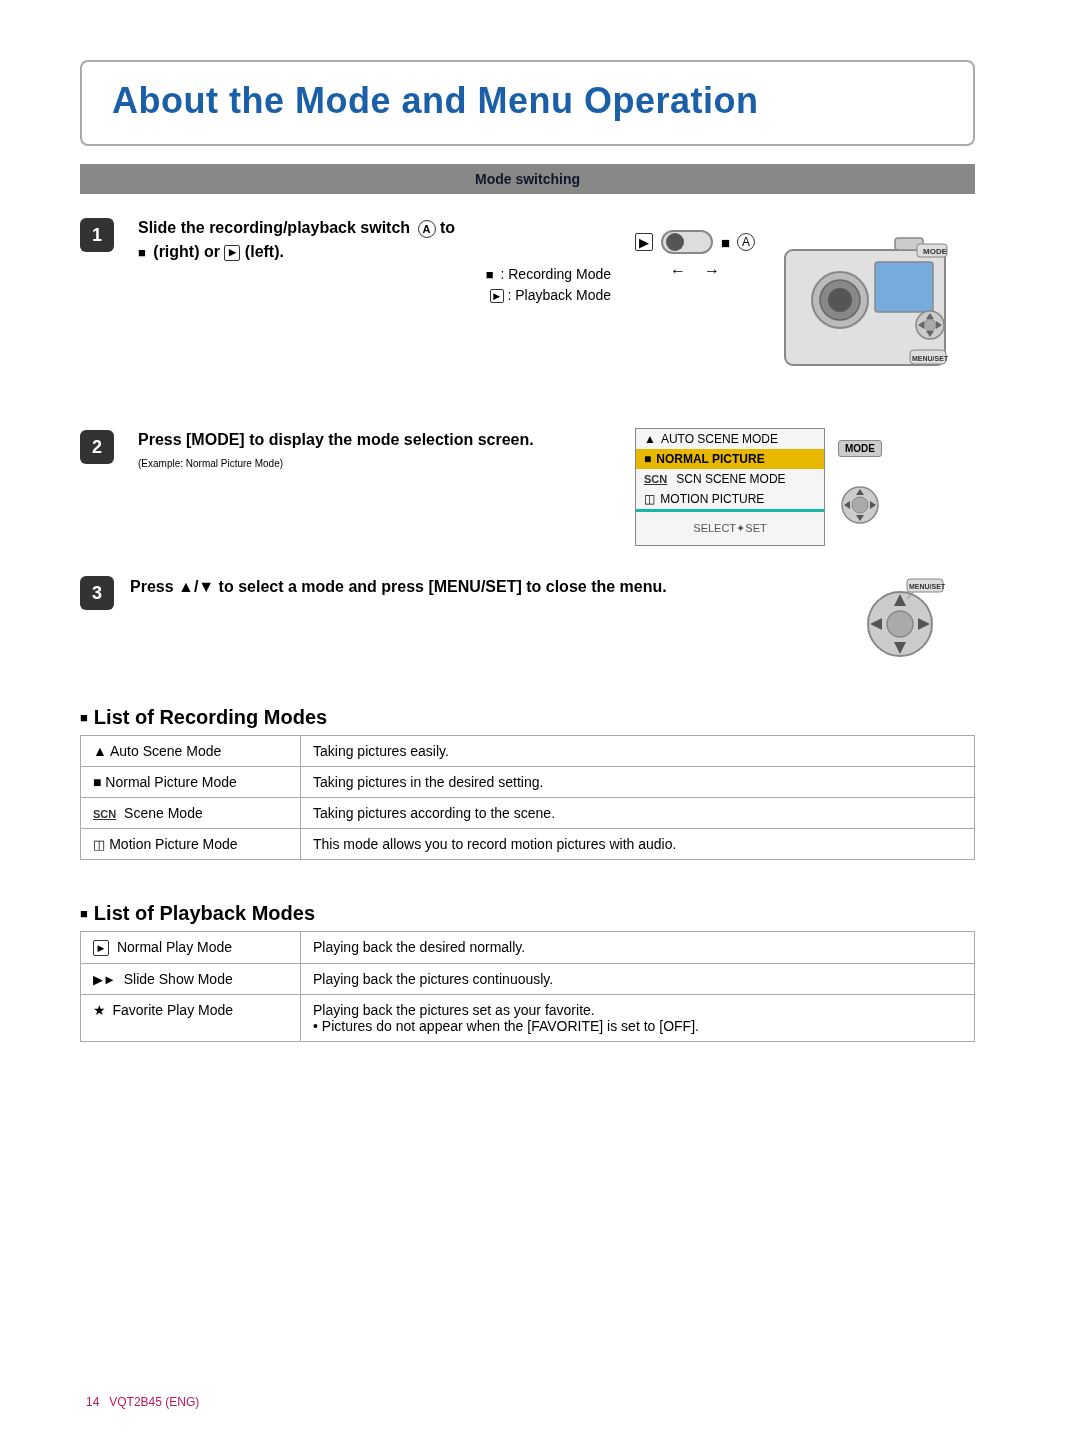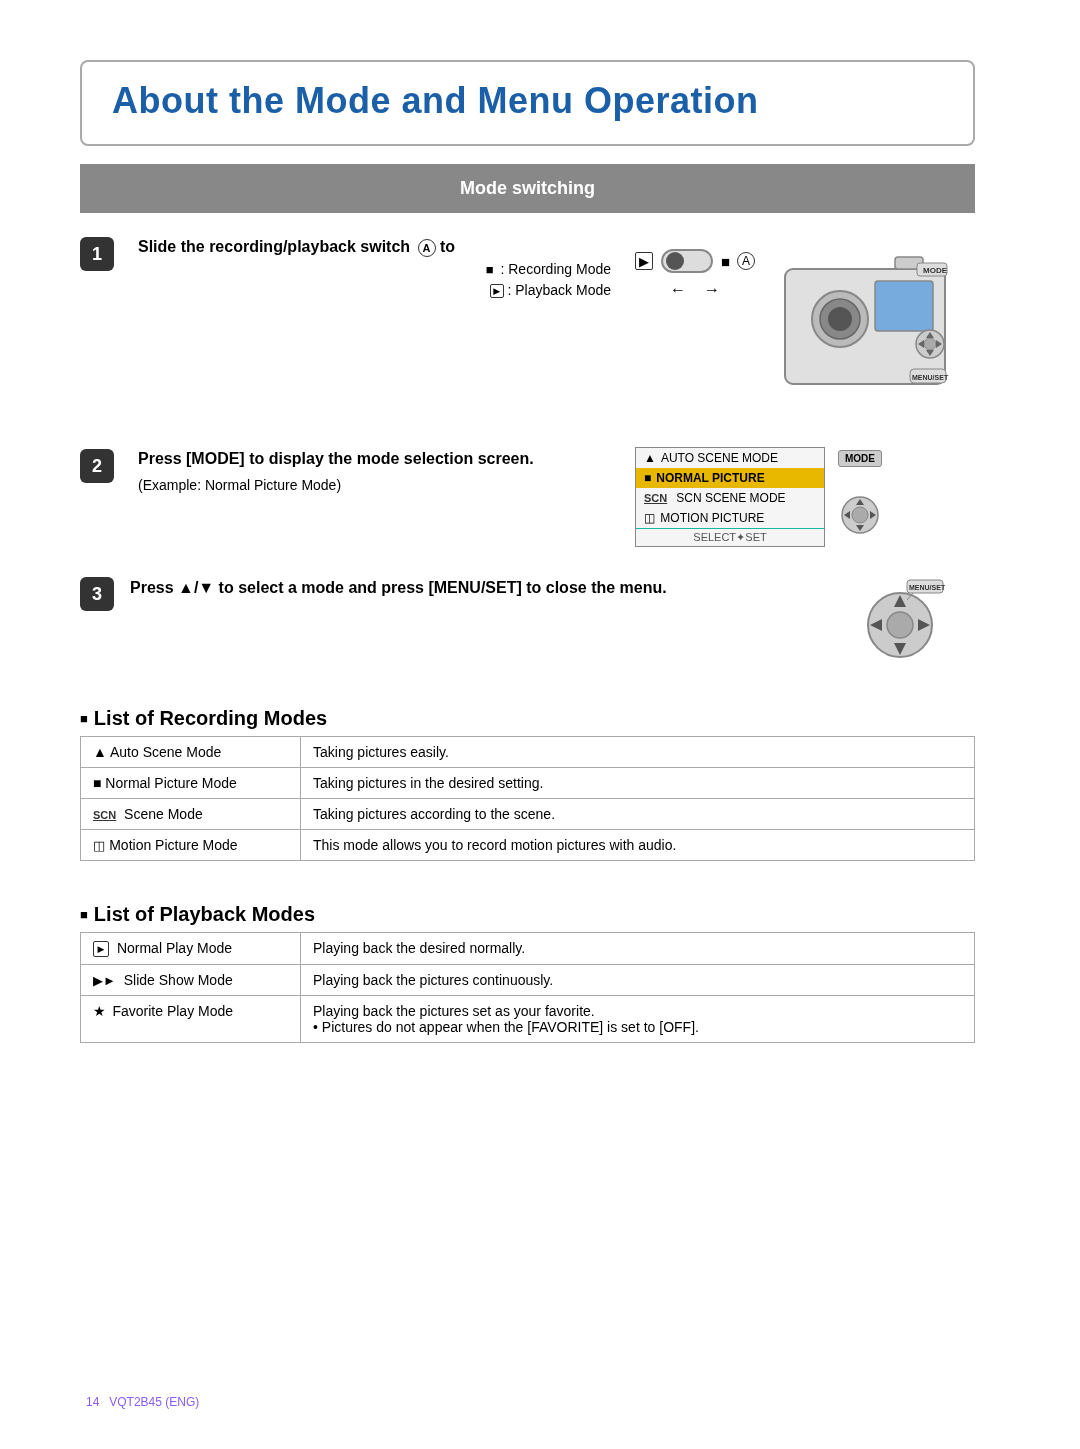--- a/index.html
+++ b/index.html
@@ -28,25 +28,25 @@
     .title-box h1 {
       font-size: 36px;
       font-weight: bold;
       color: #1a5fa8;
       letter-spacing: 0.5px;
     }
 
     
     .section-header {
       background: #888;
-      color: #ffffff;
+      color: #0f172a;
       text-align: center;
-      font-size: 18px;
-      font-weight: bold;
-      padding: 14px 0;
+      font-size: 14px;
+      font-weight: bold;
+      padding: 7px 0;
       margin-bottom: 22px;
     }
 
     
     .step-row {
       display: flex;
       align-items: flex-start;
       margin-bottom: 28px;
       gap: 24px;
     }
@@ -66,21 +66,21 @@
     }
     .step-text {
       flex: 1;
     }
     .step-text p {
       font-size: 16px;
       font-weight: bold;
       line-height: 1.5;
     }
     .step-text .sub {
-      font-size: 14px;
+      font-size: 10px;
       font-weight: normal;
       margin-top: 4px;
     }
     .step-text .sub-item {
       font-size: 14px;
       font-weight: normal;
       margin-left: 8px;
       text-align: right;
     }
     .step-image {
@@ -104,22 +104,22 @@
       padding: 3px 8px;
       display: flex;
       align-items: center;
       gap: 5px;
     }
     .mode-menu-item.selected {
       background: #e8b800;
       font-weight: bold;
     }
     .mode-menu-footer {
-      border-top: 1px solid #14b8a6;
-      padding: 2px 8px;
+      border-top: 3px solid #14b8a6;
+      padding: 10px 8px;
       font-size: 11px;
       text-align: center;
       color: #555;
     }
 
     
     .list-section {
       margin-top: 20px;
     }
     .list-heading {
@@ -156,21 +156,21 @@
       position: absolute;
       bottom: 40px;
       left: 80px;
       font-size: 14px;
       font-weight: bold;
       color: #333;
     }
     .page-footer span {
       font-size: 12px;
       font-weight: normal;
-      color: #8b5cf6;
+      color: #be185d;
       margin-left: 6px;
     }
 
     
     .cam-wrap {
       position: relative;
       width: 220px;
       height: 180px;
     }
     .switch-slider {
@@ -246,20 +246,24 @@
 
   <div class="section-header">Mode switching</div>
 
   <div class="step-row">
     <div class="step-number">1</div>
     <div class="step-text">
       <p>
         Slide the recording/playback switch <span class="circle-a">A</span>
         
         to
+      </p>
+      <p>
+        <span class="icon-camera">■</span> (right) or
+        <span style="display:inline-flex;align-items:center;justify-content:center;width:16px;height:16px;border:1.5px solid #333;border-radius:2px;font-size:9px;vertical-align:middle;">▶</span> (left).
       </p>
       <p class="sub-item">
         <span class="icon-camera">■</span> : Recording Mode
       </p>
       <p class="sub-item">
         <span style="display:inline-flex;align-items:center;justify-content:center;width:14px;height:14px;border:1.5px solid #333;border-radius:2px;font-size:9px;vertical-align:middle;">▶</span> : Playback Mode
       </p>
     </div>
 
     <div class="step-image">

